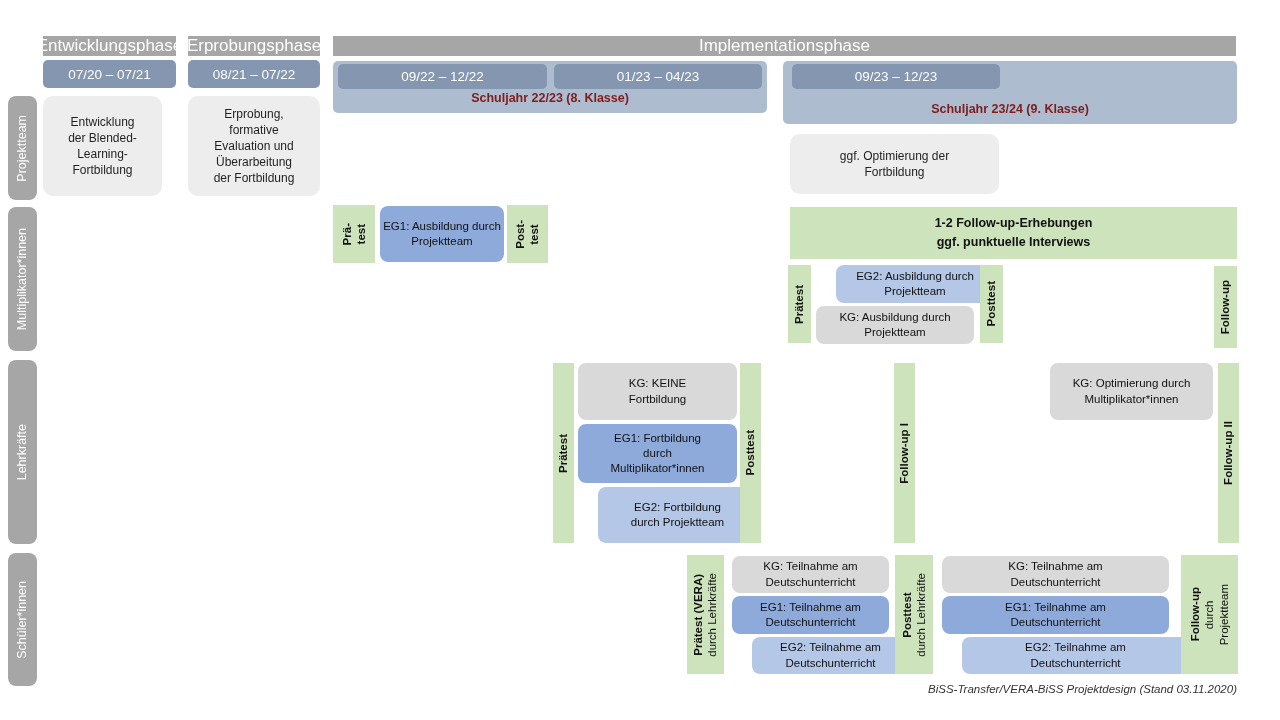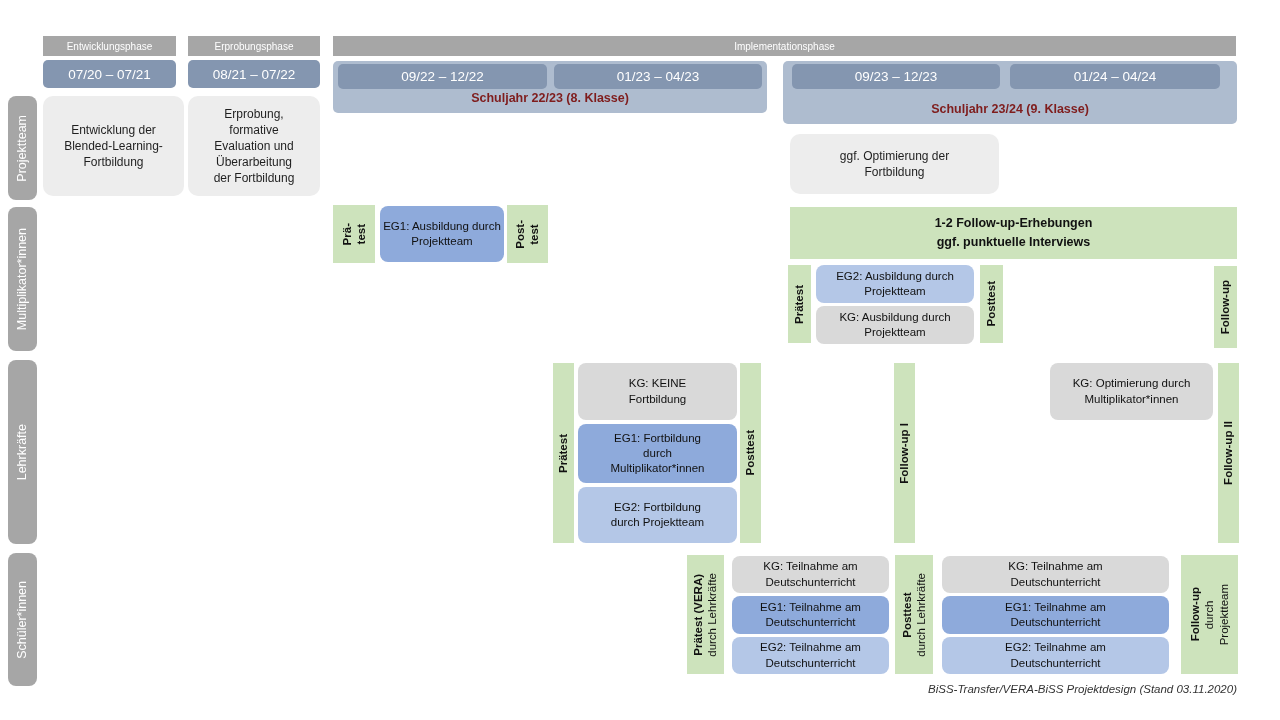--- a/index.html
+++ b/index.html
@@ -1,30 +1,30 @@
 <!DOCTYPE html>
 <html style="--phase-bar: #a6a6a6; --row-label: #a6a6a6; --date-bar: #8496b0; --year-container: #aebccf; --green: #cde3bc; --blue-medium: #8eaadb; --blue-light: #b4c7e7; --gray-box: #d9d9d9; --gray-light-box: #ededed;"><head>
 <meta charset="utf-8">
 <style>
   * { margin:0; padding:0; box-sizing:border-box; }
   html,body { background:#fff; font-family:"Liberation Sans", sans-serif; }
   .stage { position:relative; width:1280px; height:720px; background:#fff; overflow:hidden; }
   .abs { position:absolute; }
   .center { display:flex; align-items:center; justify-content:center; text-align:center; }
-  .phase-bar { background:var(--phase-bar,#a6a6a6); color:#fff; font-size:10px; }
+  .phase-bar { background:var(--phase-bar,#a6a6a6); color:#fff; font-size:17px; }
   .date-bar { background:var(--date-bar,#8496b0); color:#fff; font-size:13.5px; border-radius:5px; }
   .year-box { background:var(--year-container,#aebcd1); border-radius:5px; }
   .year-label { position:absolute; left:0; right:0; bottom:8px; color:#7f1d1d; font-weight:bold; font-size:12.5px; text-align:center; }
   .rowlabel { background:var(--row-label,#a6a6a6); border-radius:8px; }
   .rowlabel .vtext { color:#fff; font-weight:normal; font-size:12.5px; }
   .lite { background:var(--gray-light-box,#ededed); border-radius:10px; font-size:12px; color:#1f1f1f; line-height:1.35; padding:2px 18px; }
   .box { border-radius:8px; font-size:11.5px; color:#111; line-height:1.32; padding:2px 8px; }
   .kg  { background:var(--gray-box,#d9d9d9); }
   .eg1 { background:var(--blue-medium,#8eaadb); }
-  .eg2 { background:var(--blue-light,#b4c7e7); }
+  .eg2 { background:var(--blue-light,#b4c7e7);margin-left:20px; }
   .green { background:var(--green,#c9e2b8); }
   .vtext { writing-mode:vertical-rl; transform:rotate(180deg); font-weight:bold; font-size:11.5px; color:#111; text-align:center; line-height:1.25; }
   .vline { display:block; }
   .vline.normal { font-weight:normal; }
   .greenbar-text { font-weight:bold; font-size:12.5px; color:#111; line-height:1.5; }
   .pad14 { padding:2px 0; }
   .pad22 { padding:2px 22px; }
   .pad26 { padding:2px 26px; }
   .pad30 { padding:2px 30px; }
   .pad32 { padding:2px 32px; }
@@ -43,38 +43,37 @@
   <div class="abs date-bar center" style="left:188px;top:60px;width:132px;height:28px">08/21 – 07/22</div>
 
   <div class="abs year-box" style="left:333px;top:61px;width:434px;height:52px">
     <div class="abs date-bar center" style="left:5px;top:3px;width:209px;height:25px">09/22 – 12/22</div>
     <div class="abs date-bar center" style="left:221px;top:3px;width:208px;height:25px">01/23 – 04/23</div>
     <div class="year-label">Schuljahr 22/23 (8. Klasse)</div>
   </div>
 
   <div class="abs year-box" style="left:783px;top:61px;width:454px;height:63px">
     <div class="abs date-bar center" style="left:9px;top:3px;width:208px;height:25px">09/23 – 12/23</div>
-    <div class="abs date-bar center" style="left:227px;top:3px;width:210px;height:25px">01/24 – 04/24</div>
     <div class="year-label">Schuljahr 23/24 (9. Klasse)</div>
   </div>
 
   <div class="abs rowlabel center" style="left:8px;top:96px;width:29px;height:104px">
     <div class="vtext">Projektteam</div>
   </div>
   <div class="abs rowlabel center" style="left:8px;top:207px;width:29px;height:144px">
     <div class="vtext">Multiplikator*innen</div>
   </div>
   <div class="abs rowlabel center" style="left:8px;top:360px;width:29px;height:184px">
     <div class="vtext">Lehrkräfte</div>
   </div>
   <div class="abs rowlabel center" style="left:8px;top:553px;width:29px;height:133px">
     <div class="vtext">Schüler*innen</div>
   </div>
 
-  <div class="abs lite center" style="left:43px;top:96px;width:141px;height:100px">Entwicklung der Blended-Learning-Fortbildung</div>
+  <div class="abs lite center" style="left:43px;top:96px;width:119px;height:100px">Entwicklung der Blended-Learning-Fortbildung</div>
   <div class="abs lite center" style="left:188px;top:96px;width:132px;height:100px">Erprobung, formative Evaluation und Überarbeitung der Fortbildung</div>
   <div class="abs lite center pad26" style="left:790px;top:134px;width:209px;height:60px">ggf. Optimierung der Fortbildung</div>
 
   <div class="abs green center" style="left:333px;top:205px;width:42px;height:58px">
     <div class="vtext">
       <span class="vline">Prä-</span>
       <span class="vline">test</span>
     </div>
   </div>
   <div class="abs box eg1 center pad14" style="left:380px;top:206px;width:124px;height:56px">EG1: Ausbildung durch Projektteam</div>

